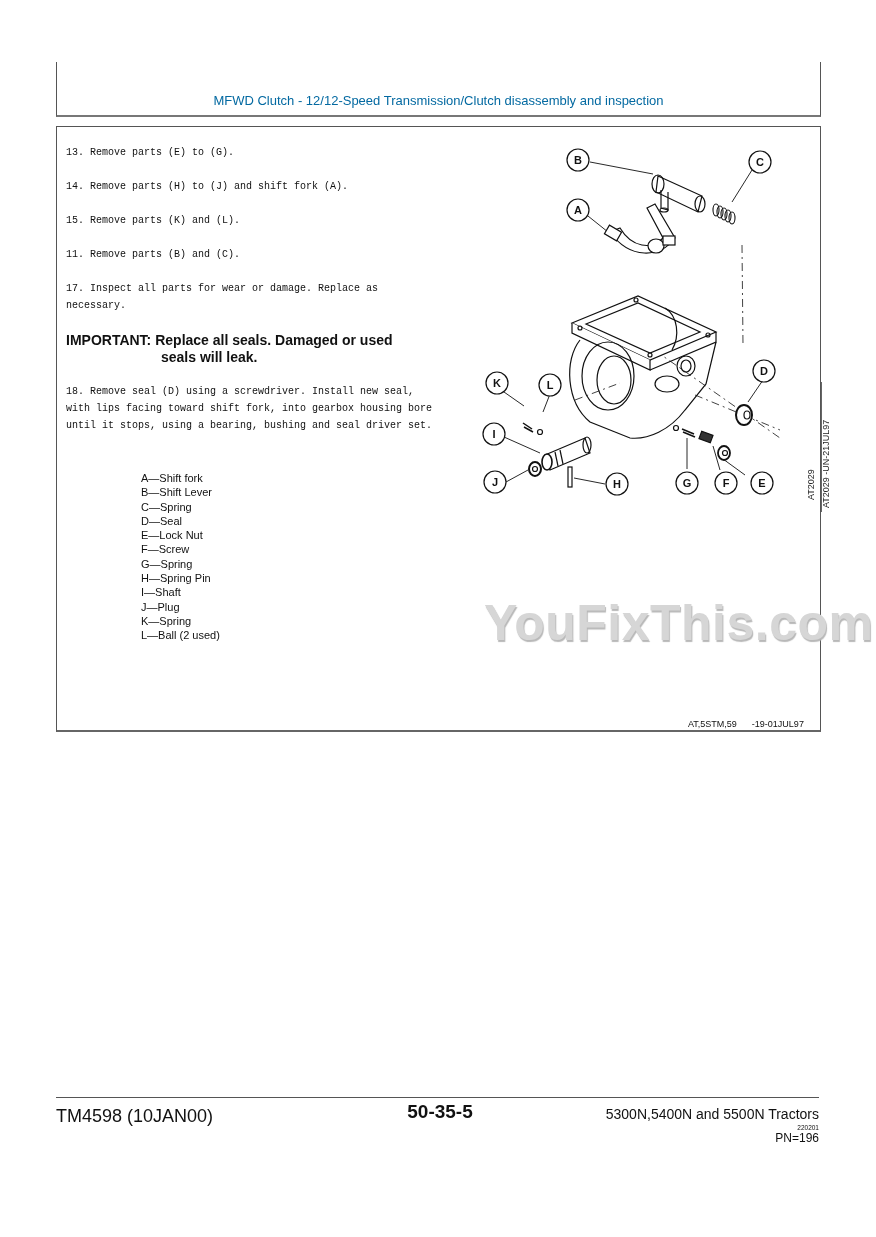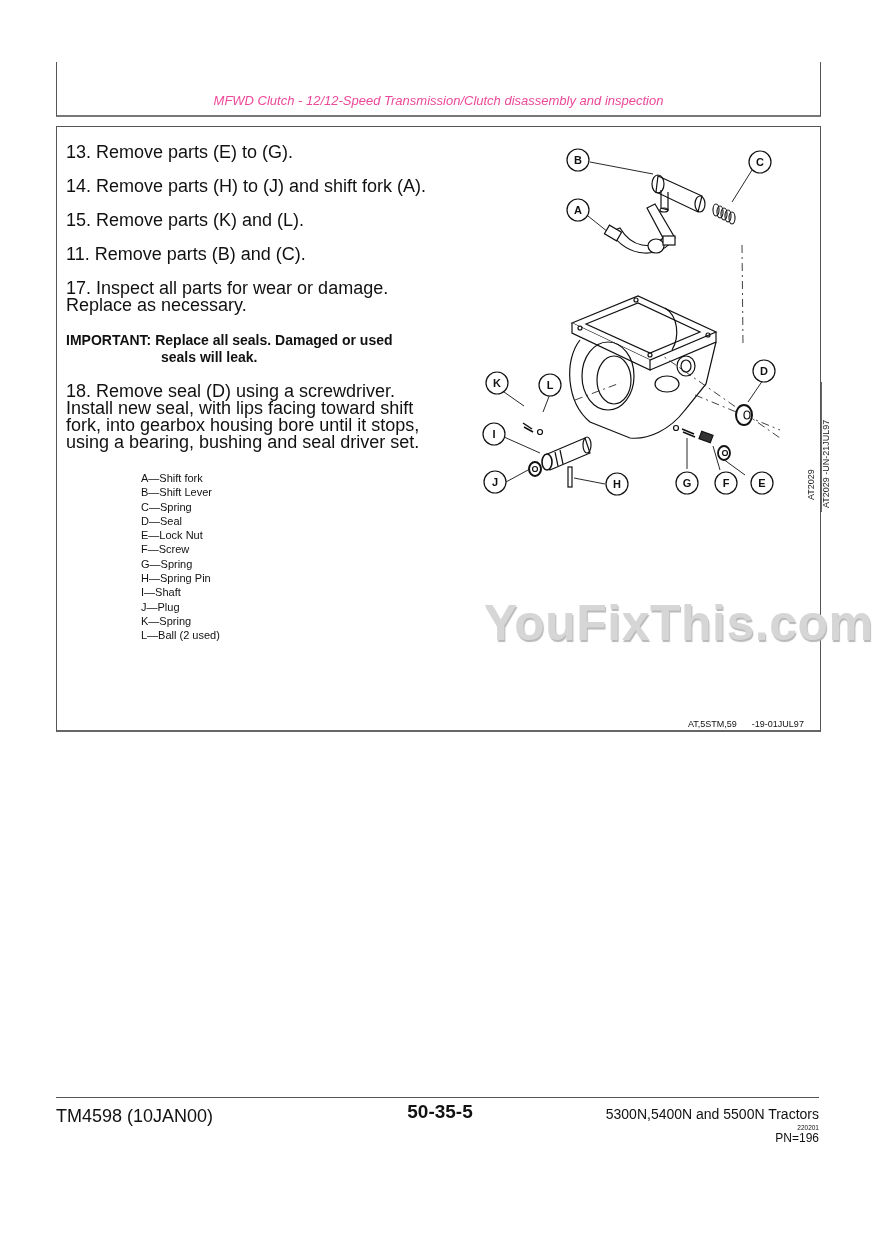--- a/index.html
+++ b/index.html
@@ -3,28 +3,28 @@
 <meta charset="utf-8">
 <style>
   html, body { margin: 0; padding: 0; background: #ffffff; }
   body { width: 876px; height: 1237px; position: relative; overflow: hidden;
          font-family: "Liberation Sans", sans-serif; color: #111; }
   .abs { position: absolute; }
 
   
   .hdr-box { left: 56px; top: 62px; width: 763px; height: 53px;
              border-left: 1px solid #555; border-right: 1px solid #555; border-bottom: 2px solid #777; }
-  .hdr-title { left: 0; right: 0; top: 31px; text-align: center; font-style: italic;
-               font-size: 13px; color: #ec4899; }
+  .hdr-title { left: 0; right: 0; top: 31px; text-align: center; 
+               font-size: 13px; color: #0369a1; }
 
   
   .main-box { left: 56px; top: 126px; width: 763px; height: 603px;
               border: 1px solid #555; border-bottom: 2px solid #666; }
 
-  .step { font-size: 18px; line-height: 17px; color: #111; }
+  .step { font-size: 10px; line-height: 17px; color: #111; font-family: Liberation Mono, monospace; }
   .important { font-size: 14px; font-weight: bold; line-height: 17px; }
   .legend { font-size: 11px; font-weight: normal; line-height: 14.3px; }
 
   .diagram { left: 480px; top: 140px; width: 340px; height: 380px; }
   .vert-code { font-size: 9px; color: #222; transform: rotate(-90deg); transform-origin: left top; white-space: nowrap; }
   .vline { left: 821px; top: 382px; width: 1px; height: 130px; background: #666; }
 
   .watermark { left: 484px; top: 594px; font-size: 50px; font-weight: bold; color: #d6d6d6;
                letter-spacing: 0.5px; text-shadow: 1px 2px 1px #b8b8b8; white-space: nowrap; }
 

